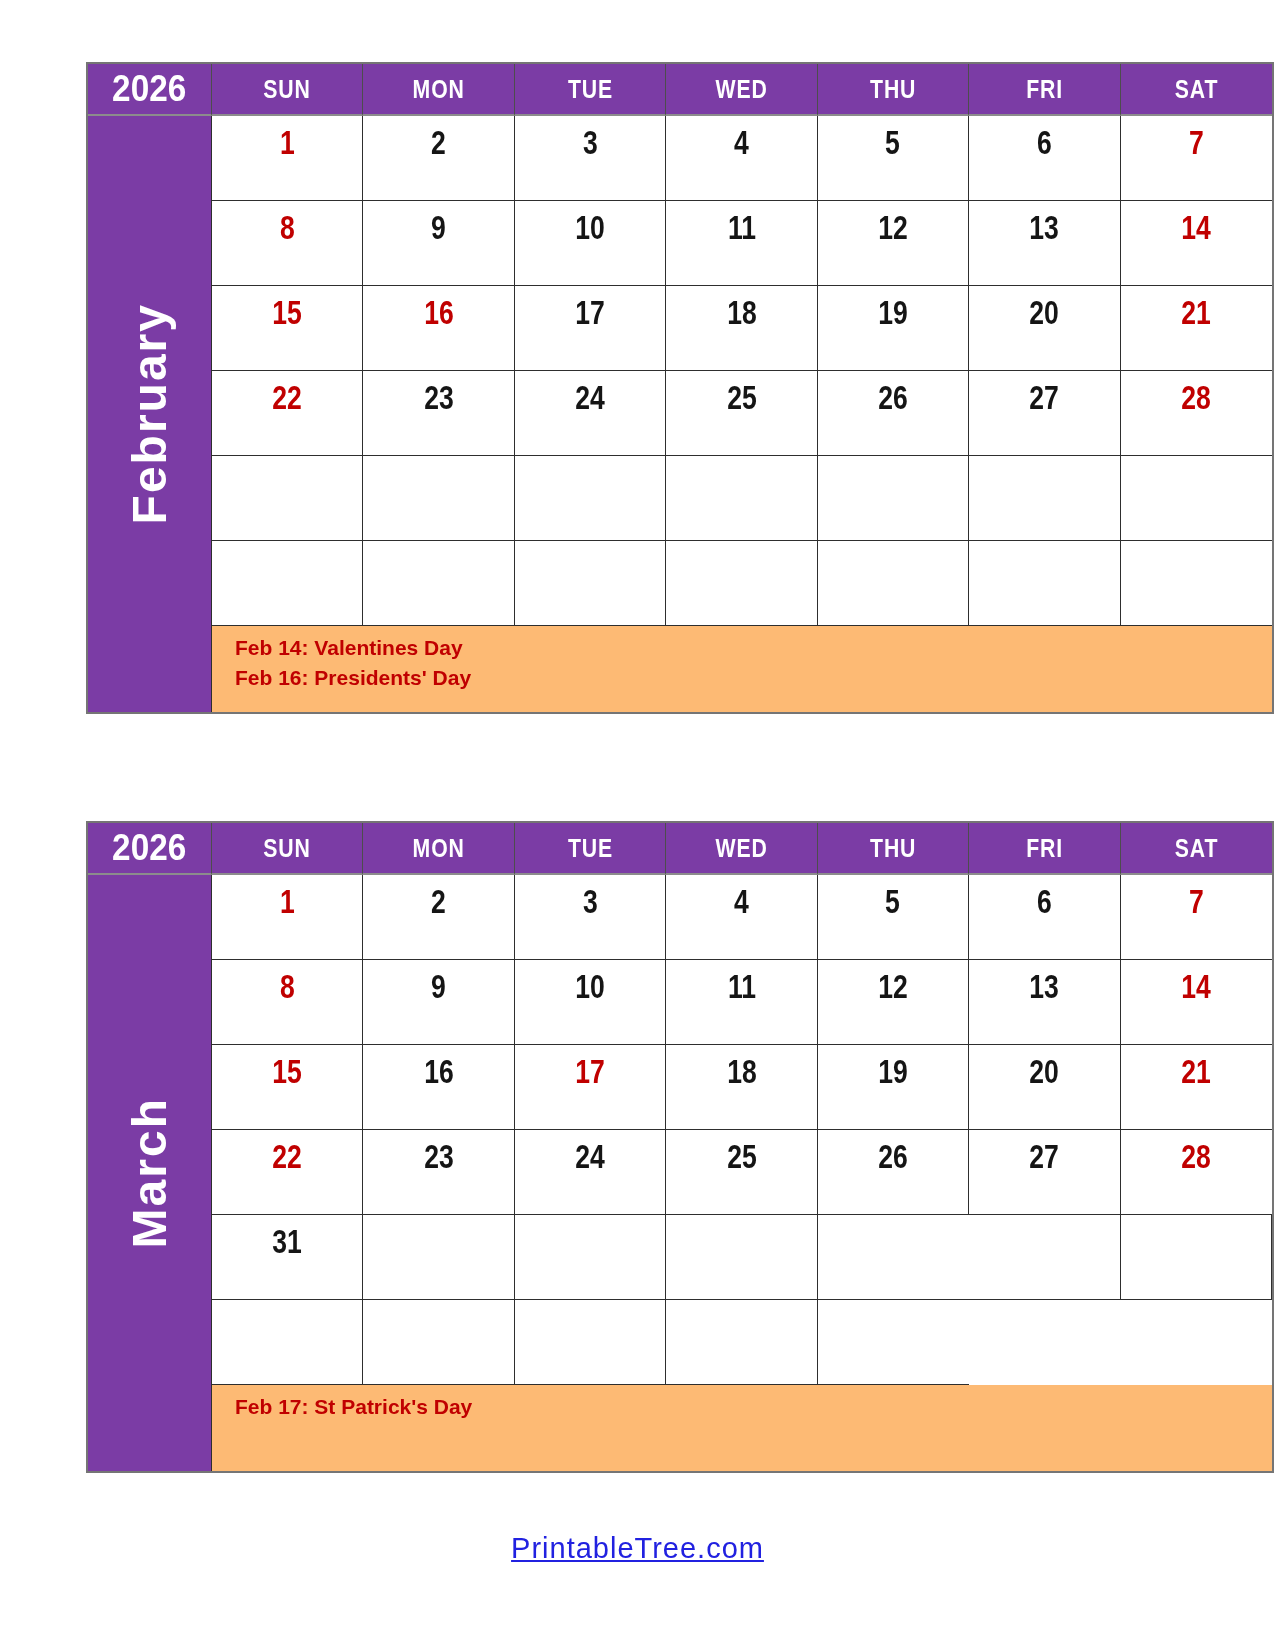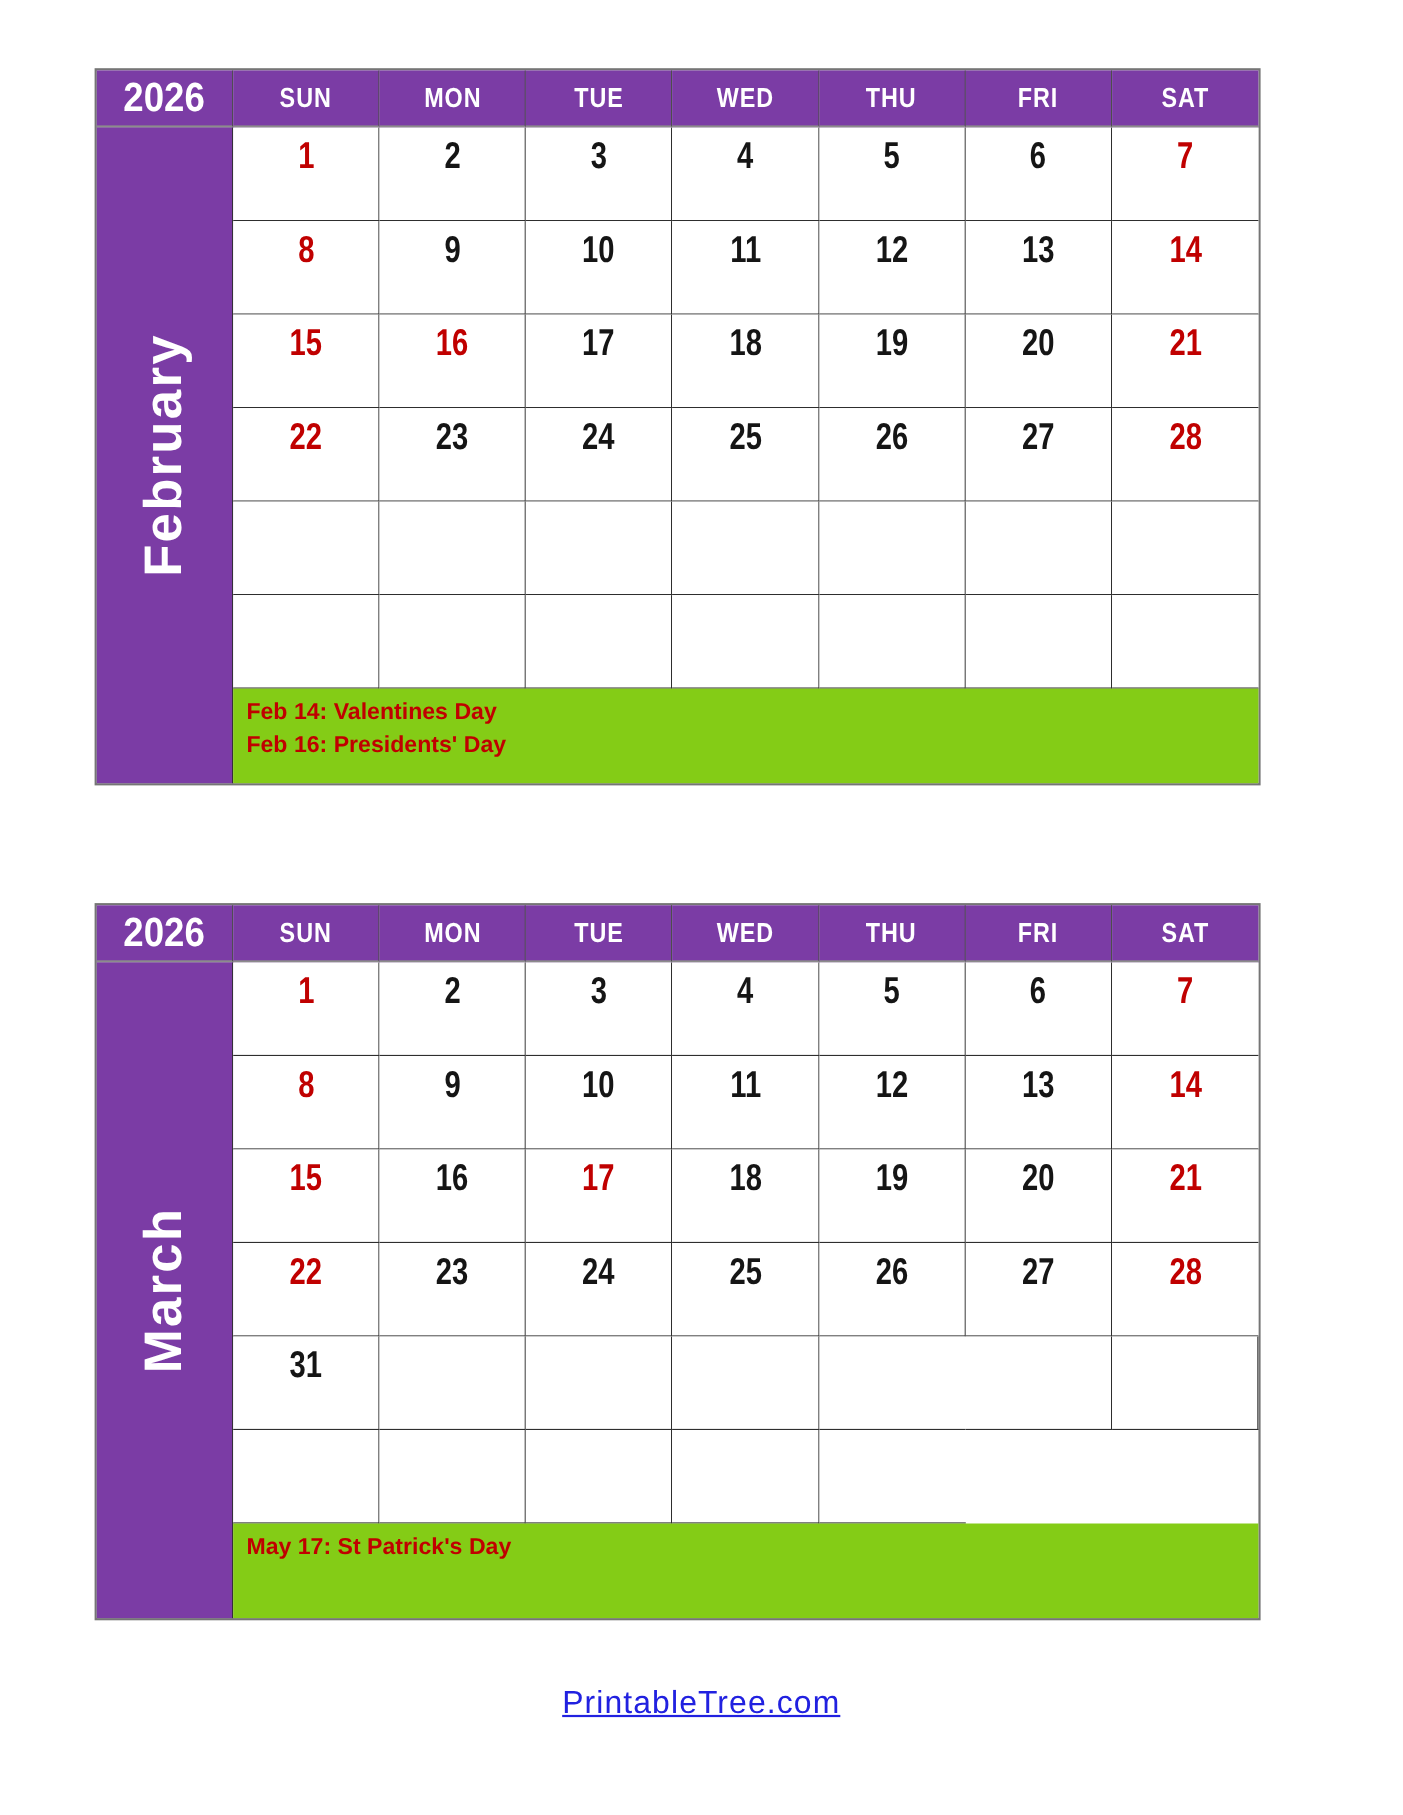--- a/index.html
+++ b/index.html
@@ -12,21 +12,21 @@
     --outer:#757575;
     --link:#2121E0;
   }
   *{box-sizing:border-box;margin:0;padding:0;}
   html,body{background:#ffffff;}
   body{
     width:1275px;height:1650px;position:relative;
     font-family:"Liberation Sans",sans-serif;overflow:hidden;
   }
   .calendar{
-    position:absolute;left:86px;width:1060px;
+    position:absolute;left:86px;width:1188px;
     display:grid;
     grid-template-columns:124px repeat(7,1fr);
     grid-template-rows:52px repeat(6,85px) 86px;
     border:2px solid var(--outer);
     background:#ffffff;
   }
   .cal-0{top:62px;}
   .cal-1{top:821px;}
 
   .year-cell{
@@ -69,21 +69,21 @@
     text-align:center;padding-top:9px;
   }
   .date-cell.last-col{border-right:none;}
   .date-num{
     display:inline-block;transform:scaleX(0.78);transform-origin:center top;
     font-weight:bold;font-size:34px;color:var(--black);line-height:1;
   }
   .date-num.red{color:var(--red);}
   .notes-cell{
     grid-column:2/9;grid-row:8;
-    background:#84cc16;padding:7px 0 0 12px;
+    background:#fdba74;padding:7px 0 0 23px;
   }
   .note-line{
     color:var(--red);font-weight:bold;font-size:21px;line-height:1.45;
   }
   .site-footer{
     position:absolute;top:1532px;left:0;width:100%;text-align:center;
   }
   .site-footer a{
     color:var(--link);font-size:29px;text-decoration:underline;
     letter-spacing:1px;
@@ -235,20 +235,20 @@
       <div class="date-cell"></div>
       <div class="date-cell last-col"></div>
       <div class="date-cell"></div>
       <div class="date-cell"></div>
       <div class="date-cell"></div>
       <div class="date-cell"></div>
       <div class="date-cell"></div>
       <div class="date-cell"></div>
       <div class="date-cell last-col"></div>
       <div class="notes-cell">
-        <div class="note-line">May 17: St Patrick's Day</div>
+        <div class="note-line">Feb 17: St Patrick's Day</div>
       </div>
   </div>
 </div>
 
 <div class="site-footer">
   <a href="#">PrintableTree.com</a>
 </div>
 
 </body></html>

